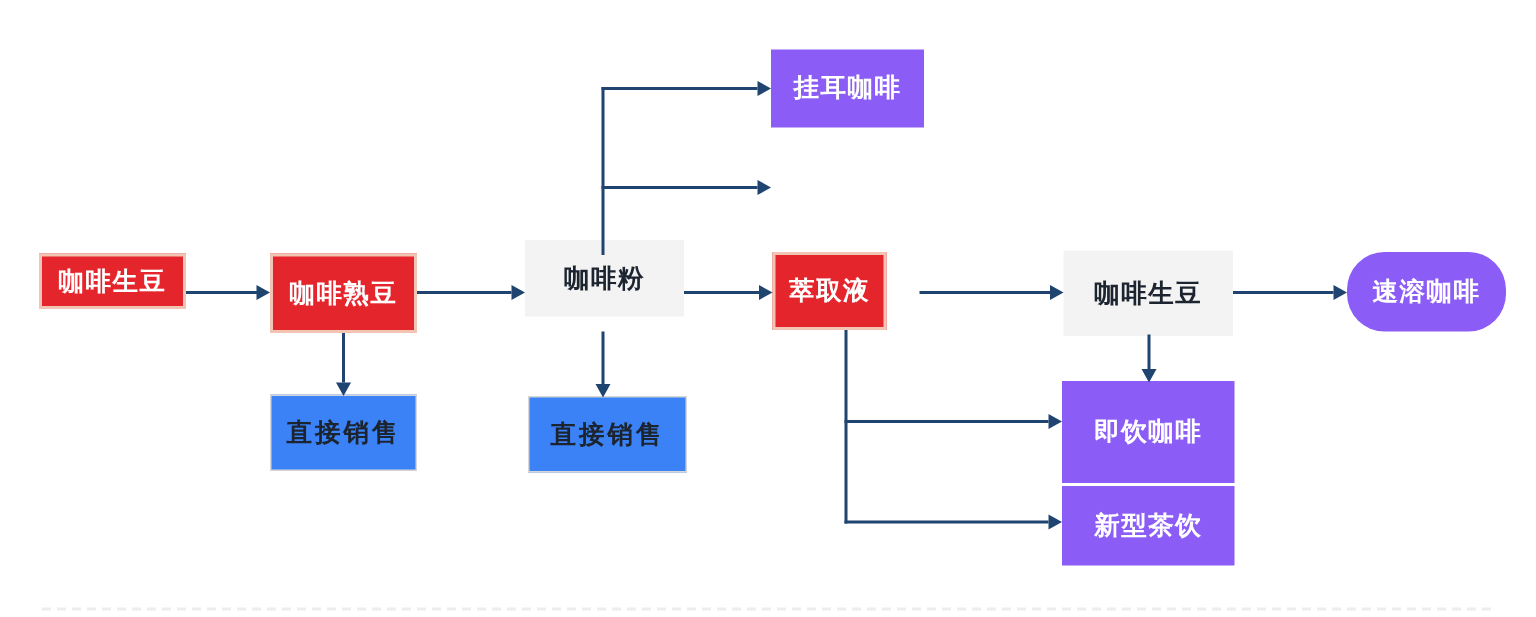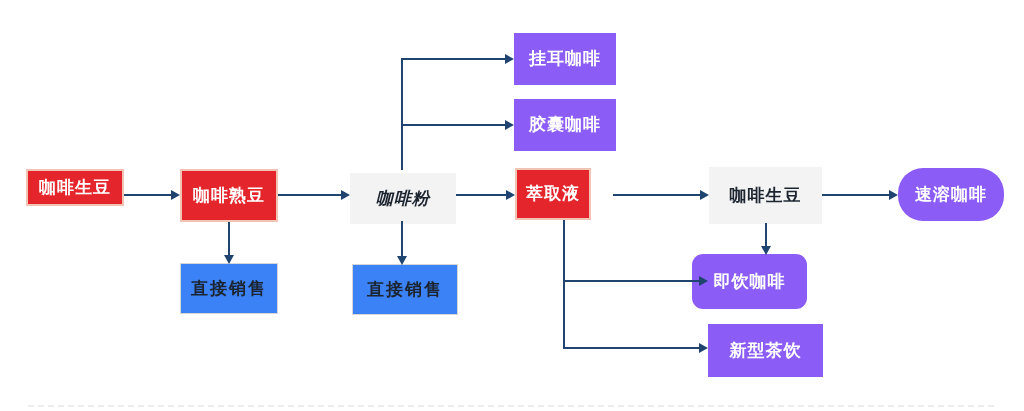--- a/index.html
+++ b/index.html
@@ -24,37 +24,36 @@
 </style>
 </head>
 <body>
 
 <div class="canvas">
 
   <div class="node node-red" style="left:26px;top:169px;width:98px;height:37px;">咖啡生豆</div>
 
   <div class="node node-red" style="left:180px;top:169px;width:98px;height:53px;">咖啡熟豆</div>
 
-  <div class="node node-light" style="left:350px;top:173px;width:106px;height:51px;font-style:italic;">咖啡粉</div>
+  <div class="node node-light" style="left:350px;top:160px;width:106px;height:51px;">咖啡粉</div>
 
   <div class="node node-red" style="left:515px;top:168px;width:76px;height:52px;">萃取液</div>
 
   <div class="node node-light wrapbox" style="left:709px;top:167px;width:113px;height:57px;">咖啡生豆</div>
 
   <div class="node node-navy" style="left:898px;top:168px;width:106px;height:53px;border-radius:25px;">速溶咖啡</div>
 
   <div class="node node-outline" style="left:180px;top:263px;width:98px;height:51px;">直接销售</div>
 
   <div class="node node-outline" style="left:352px;top:264px;width:106px;height:51px;">直接销售</div>
 
   <div class="node node-navy" style="left:514px;top:33px;width:102px;height:52px;">挂耳咖啡</div>
 
-  <div class="node node-navy" style="left:514px;top:99px;width:102px;height:52px;">胶囊咖啡</div>
 
-  <div class="node node-navy" style="left:692px;top:254px;width:115px;height:55px;border-radius:11px;">即饮咖啡</div>
+  <div class="node node-navy" style="left:708px;top:254px;width:115px;height:68px;">即饮咖啡</div>
 
   <div class="node node-navy" style="left:708px;top:324px;width:115px;height:53px;">新型茶饮</div>
 
   <div class="line" style="left:124px;top:194px;width:48px;height:2px;"></div>
   <div class="ah-r" style="left:171px;top:190px;"></div>
 
   <div class="line" style="left:278px;top:194px;width:63px;height:2px;"></div>
   <div class="ah-r" style="left:341px;top:190px;"></div>
 
   <div class="line" style="left:456px;top:194px;width:50px;height:2px;"></div>

